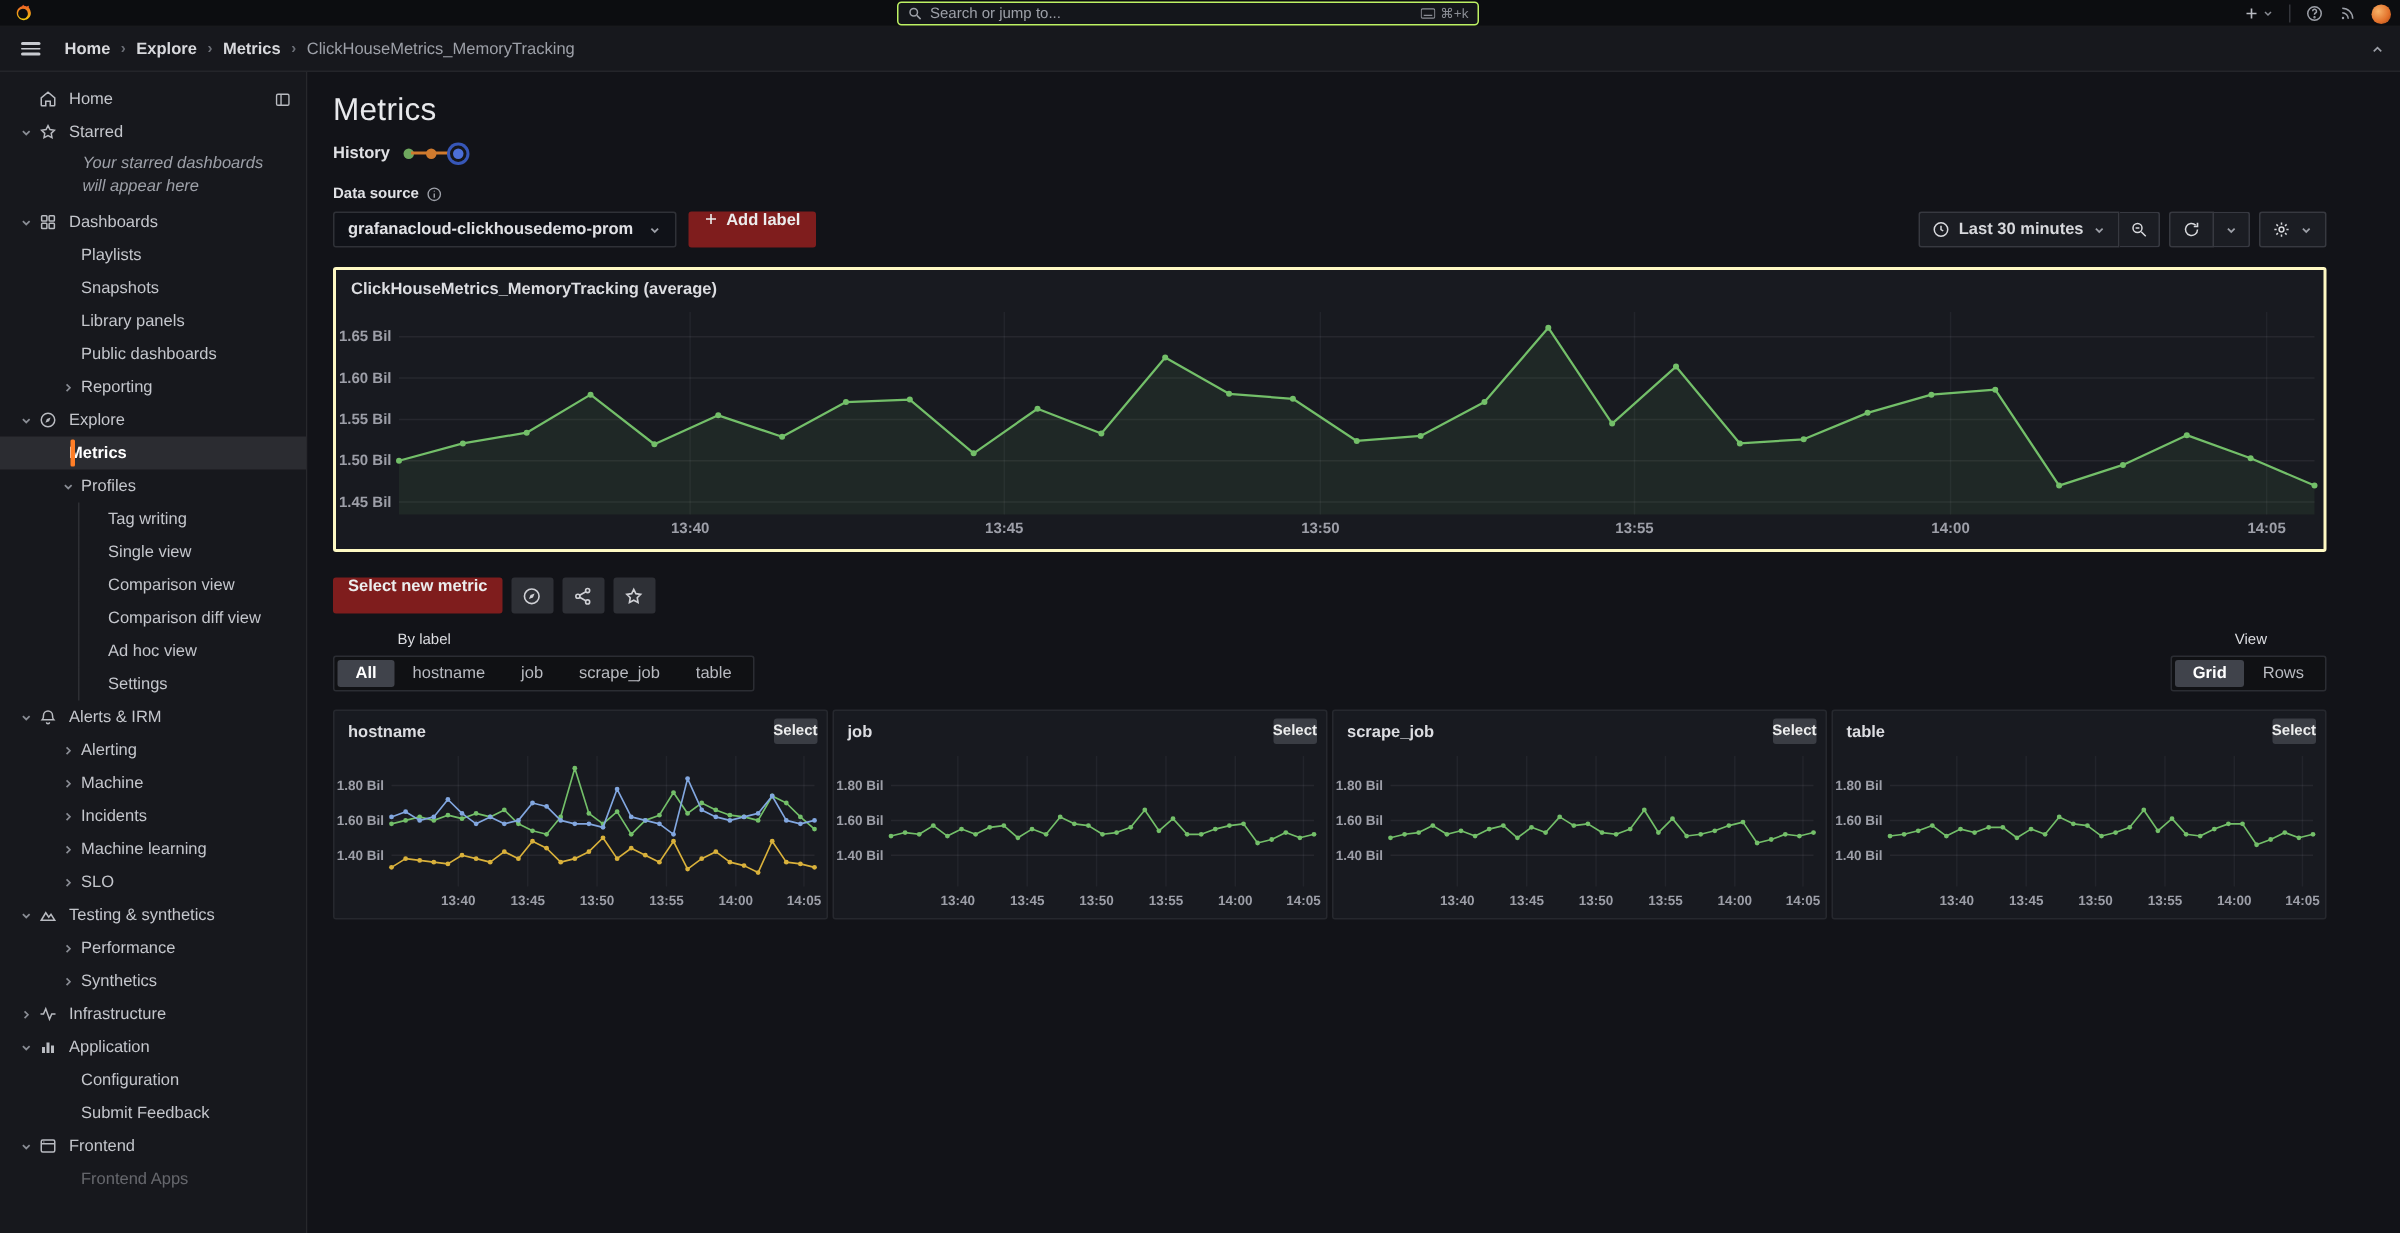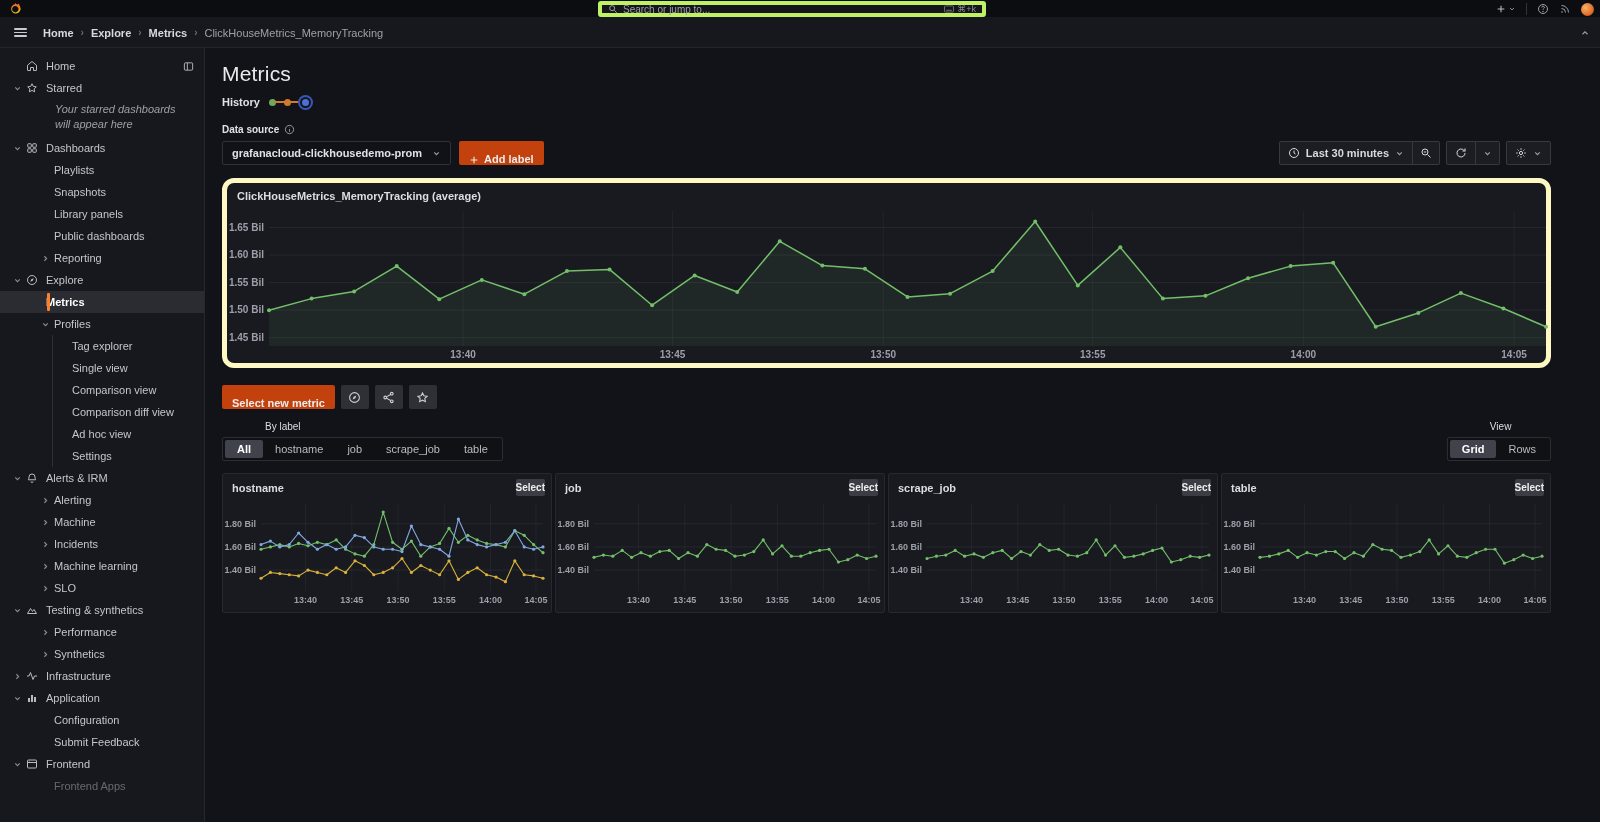--- a/index.html
+++ b/index.html
@@ -6,21 +6,21 @@
   html,body { width:1600px; height:822px; overflow:hidden; background:#121318;
     font-family:"Liberation Sans", sans-serif; color:#d8d9dd; }
   svg { display:block; }
 
   
   .topbar { position:absolute; left:0; top:0; width:1600px; height:18px; background:#0c0d10;
     display:flex; align-items:center; border-bottom:1px solid rgba(255,255,255,0.05); }
   .logo { width:30px; display:flex; justify-content:center; align-items:center; }
   .searchwrap { position:absolute; left:598px; width:388px; top:1px; height:16px; }
   .searchbox { display:flex; align-items:center; gap:5px; height:16px; background:#14161b;
-    border:4px solid #bef264; border-radius:3px; padding:0 6px; color:#9da0a8; font-size:10px; }
+    border:1px solid #bef264; border-radius:3px; padding:0 6px; color:#9da0a8; font-size:10px; }
   .searchbox .ph { flex:1; color:#9da0a8; }
   .kbd { display:flex; align-items:center; gap:3px; font-size:9px; color:#8a8d95; }
   .top-right { position:absolute; right:6px; top:0; height:18px; display:flex; align-items:center; gap:10px; color:#9da0a8; }
   .top-right .divider { width:1px; height:12px; background:#33353b; }
   .avatar { width:13px; height:13px; border-radius:50%;
     background:radial-gradient(circle at 35% 35%, #f8b267, #e2702a 60%, #9a4314); }
   .plusgrp { display:flex; align-items:center; gap:2px; font-size:12px; color:#b9bbc1; }
 
   
   .navbar { position:absolute; left:0; top:18px; width:1600px; height:30px; background:#17181d;
@@ -62,32 +62,32 @@
   .hdot.green { background:#6fa85e; }
   .hdot.orange { background:#cf7a2e; }
   .hdot.blue { background:#4c6fd8; box-shadow:0 0 0 2px #15161a, 0 0 0 4px #3757b8; margin-left:3px; }
   .hline { width:12px; height:2px; background:#cf7a2e; margin:0 -2px; }
 
   .ds-label-row { display:flex; align-items:center; gap:5px; margin-top:16px; font-size:10px; font-weight:bold; color:#e0e1e5; }
   .controls-row { display:flex; align-items:center; justify-content:space-between; margin-top:6px; }
   .controls-left { display:flex; align-items:center; gap:8px; }
   .ds-select { display:flex; align-items:center; gap:10px; background:#101218; border:1px solid #2f3137;
     border-radius:2px; height:24px; padding:0 9px; font-size:11px; font-weight:bold; color:#e0e1e5; cursor:pointer; }
-  .btn { display:inline-flex; align-items:flex-end; gap:5px; background:#c2410c; color:#eceded; border:none;
+  .btn { display:inline-flex; align-items:flex-start; gap:5px; background:#7f1d1d; color:#eceded; border:none;
     border-radius:2px; height:24px; padding:0 10px; font-size:11px; font-weight:bold;
     font-family:"Liberation Sans",sans-serif; cursor:pointer; }
   .controls-right { display:flex; align-items:center; gap:6px; }
   .tbtn { display:inline-flex; align-items:center; gap:6px; background:#1b1d23; color:#d8d9dd;
     border:1px solid rgba(204,204,220,0.16); border-radius:2px; height:24px; padding:0 8px;
     font-size:11px; font-weight:bold; cursor:pointer; }
   .tbtn-group { display:inline-flex; }
   .tbtn-group .tbtn:first-child { border-radius:2px 0 0 2px; }
   .tbtn-group .tbtn:last-child { border-radius:0 2px 2px 0; border-left:none; padding:0 7px; }
 
-  .panel { background:#181a20; border:5px solid #fef9c3; border-radius:12px; }
+  .panel { background:#181a20; border:2px solid #fef9c3; border-radius:2px; }
   .main-panel { margin-top:13px; height:190px; }
   .panel-title { font-size:11px; font-weight:bold; color:#dcdde1; padding:7px 10px 3px 10px; }
   .main-panel .chart { height:156px; width:100%; }
 
   .tabs-row { display:flex; align-items:flex-end; justify-content:space-between; margin-top:17px; }
   .tabs { display:flex; gap:4px; }
   .tab { font-size:11.5px; color:#aeb0b6; padding:5px 10px 7px 10px; position:relative; cursor:pointer; }
   .tab.active { color:#fff; font-weight:bold; }
   .tab.active::after { content:""; position:absolute; left:8px; right:8px; bottom:0; height:3px;
     background:linear-gradient(90deg,#f55f3e,#fc9f32); border-radius:1px; }
@@ -275,21 +275,21 @@
     </div>
     <div class="srow lvl1">
       <span class="chevslot">
         <svg width="9" height="9" viewBox="0 0 24 24" fill="none" stroke="currentColor" stroke-width="3">
           <path d="M6 9l6 6 6-6"></path>
         </svg>
       </span>
       <span class="lbl">Profiles</span>
     </div>
     <div class="srow lvl2">
-      <span class="lbl">Tag explorer</span>
+      <span class="lbl">Tag writing</span>
     </div>
     <div class="srow lvl2">
       <span class="lbl">Single view</span>
     </div>
     <div class="srow lvl2">
       <span class="lbl">Comparison view</span>
     </div>
     <div class="srow lvl2">
       <span class="lbl">Comparison diff view</span>
     </div>

